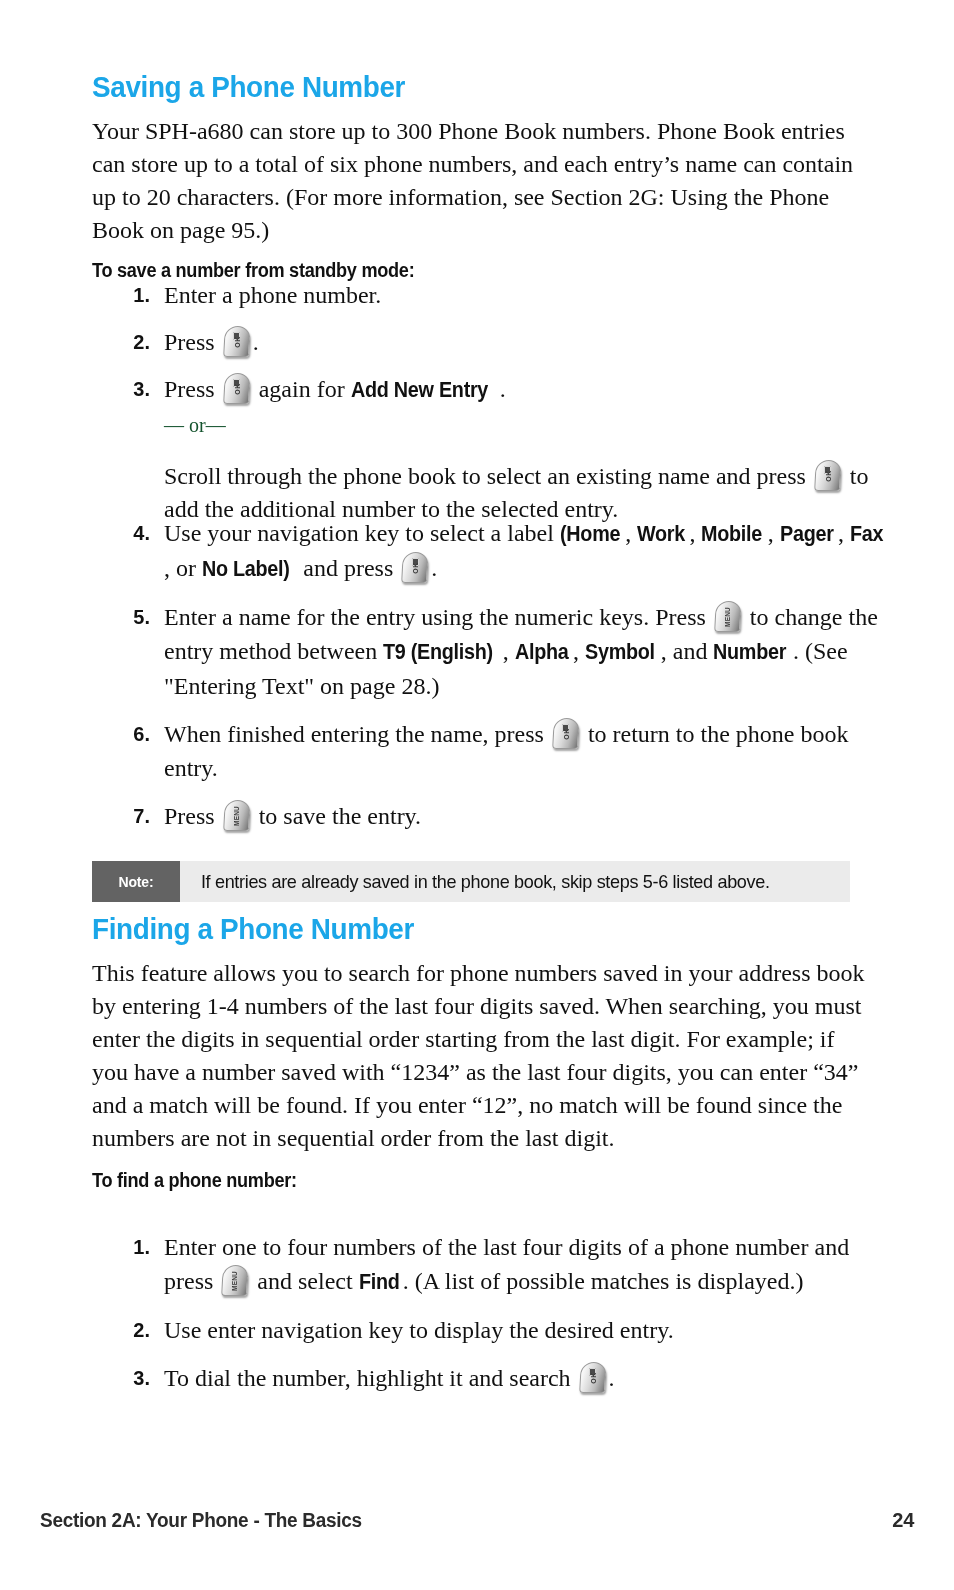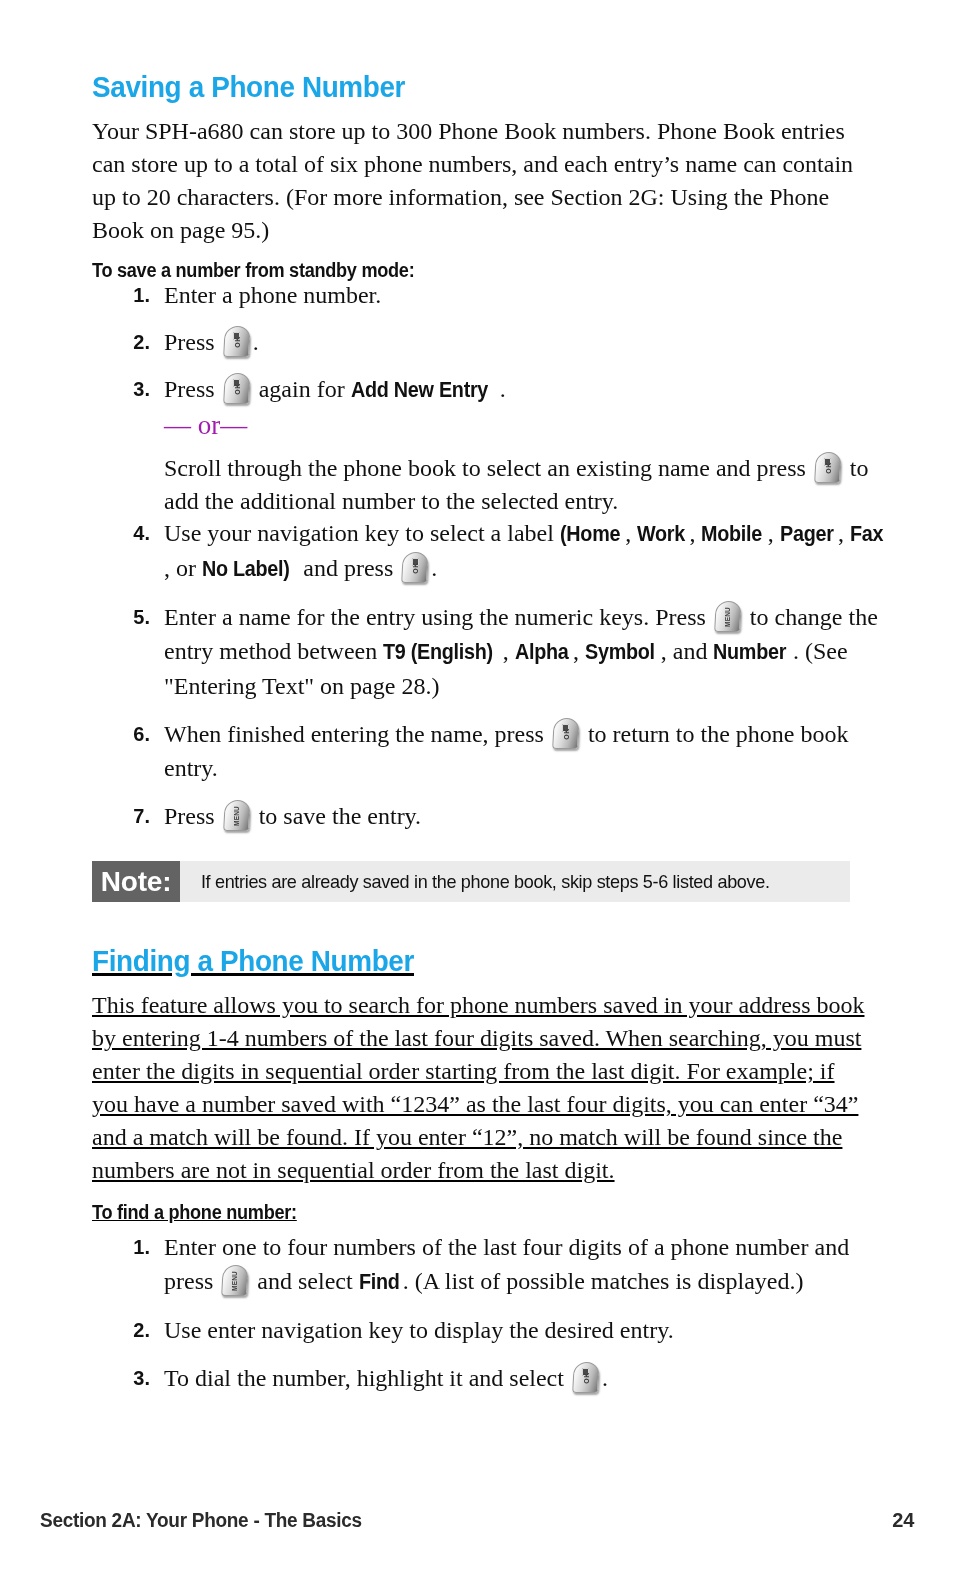--- a/index.html
+++ b/index.html
@@ -77,23 +77,23 @@
     font-family: "Liberation Sans", sans-serif;
     font-weight: bold;
     font-size: 21px;
     line-height: 34px;
     color: #111;
     transform: scaleX(0.95);
     transform-origin: right center;
   }
   .or-line {
     font-family: "Liberation Serif", serif;
-    font-size: 27px;
+    font-size: 20px;
     line-height: 30px;
-    color: #a21caf;
+    color: #14532d;
   }
   
   b.term {
     font-family: "Liberation Sans", sans-serif;
     font-weight: bold;
     font-size: 21.5px;
     letter-spacing: -0.3px;
     display: inline-block;
     transform: scaleX(0.92);
     transform-origin: left center;
@@ -160,21 +160,21 @@
     align-items: stretch;
     background: #ebebeb;
     height: 41px;
     overflow: hidden;
   }
   .note-label {
     background: #636363;
     color: #ffffff;
     font-family: "Liberation Sans", sans-serif;
     font-weight: bold;
-    font-size: 28px;
+    font-size: 14px;
     display: flex;
     align-items: center;
     justify-content: center;
     width: 88px;
     flex: 0 0 88px;
     letter-spacing: -0.2px;
   }
   .note-text {
     display: flex;
     align-items: center;
@@ -234,21 +234,21 @@
     </li>
 
     <li class="step" style="margin-bottom:4px;">
       <span class="step-num">3.</span>
       <span>Press </span><span class="key-icon ok"><span class="body"></span><span class="mark"></span><span class="glyph">OK</span></span><span> again for </span><b class="term">Add New Entry</b><span>.</span>
     </li>
   </ol>
 
   <div class="block" style="left:164px; top:410px; width:720px;">
     <div class="or-line">— or—</div>
-    <div class="body-text" style="margin-top:12px; width:712px;">
+    <div class="body-text" style="margin-top:20px; width:712px;">
       <span>Scroll through the phone book to select an existing name and press </span><span class="key-icon ok"><span class="body"></span><span class="mark"></span><span class="glyph">OK</span></span><span> to add the additional number to the selected entry.</span>
     </div>
   </div>
 
   <ol class="steps block" style="left:92px; top:516px; width:800px;">
 
     <li class="step" style="margin-bottom:14px;">
       <span class="step-num">4.</span>
       <span>Use your navigation key to select a label </span><b class="term">(Home</b><span>, </span><b class="term">Work</b><span>, </span><b class="term">Mobile</b><span>, </span><b class="term">Pager</b><span>, </span><b class="term">Fax</b><span>, or </span><b class="term">No Label)</b><span> and press </span><span class="key-icon ok"><span class="body"></span><span class="mark"></span><span class="glyph">OK</span></span><span>.</span>
     </li>
@@ -267,21 +267,21 @@
       <span class="step-num">7.</span>
       <span>Press </span><span class="key-icon menu"><span class="body"></span><span class="glyph">MENU</span></span><span> to save the entry.</span>
     </li>
   </ol>
 
   <div class="note-box block" style="left:92px; top:861px; width:758px;">
     <div class="note-label">Note:</div>
     <div class="note-text">If entries are already saved in the phone book, skip steps 5-6 listed above.</div>
   </div>
 
-  <div class="block" style="left:92px; top:944px; width:790px;text-decoration:underline;">
+  <div class="block" style="left:92px; top:912px; width:790px;">
 
     <div class="section-heading">Finding a Phone Number</div>
 
     <div class="body-text" style="margin-top:12px; width:780px;">This feature allows you to search for phone numbers saved in your address book by entering 1-4 numbers of the last four digits saved. When searching, you must enter the digits in sequential order starting from the last digit. For example; if you have a number saved with “1234” as the last four digits, you can enter “34” and a match will be found. If you enter “12”, no match will be found since the numbers are not in sequential order from the last digit.</div>
 
     <div class="sub-heading" style="margin-top:14px;">To find a phone number:</div>
   </div>
 
   <ol class="steps block" style="left:92px; top:1230px; width:800px;">
 
@@ -290,21 +290,21 @@
       <span>Enter one to four numbers of the last four digits of a phone number and press </span><span class="key-icon menu"><span class="body"></span><span class="glyph">MENU</span></span><span> and select </span><b class="term">Find</b><span>. (A list of possible matches is displayed.)</span>
     </li>
 
     <li class="step" style="margin-bottom:14px;">
       <span class="step-num">2.</span>
       <span>Use enter navigation key to display the desired entry.</span>
     </li>
 
     <li class="step">
       <span class="step-num">3.</span>
-      <span>To dial the number, highlight it and select </span><span class="key-icon ok"><span class="body"></span><span class="mark"></span><span class="glyph">OK</span></span><span>.</span>
+      <span>To dial the number, highlight it and search </span><span class="key-icon ok"><span class="body"></span><span class="mark"></span><span class="glyph">OK</span></span><span>.</span>
     </li>
   </ol>
 
   <div class="footer">
     <div class="footer-left">Section 2A: Your Phone - The Basics</div>
     <div class="footer-right">24</div>
   </div>
 
 </div>
 

